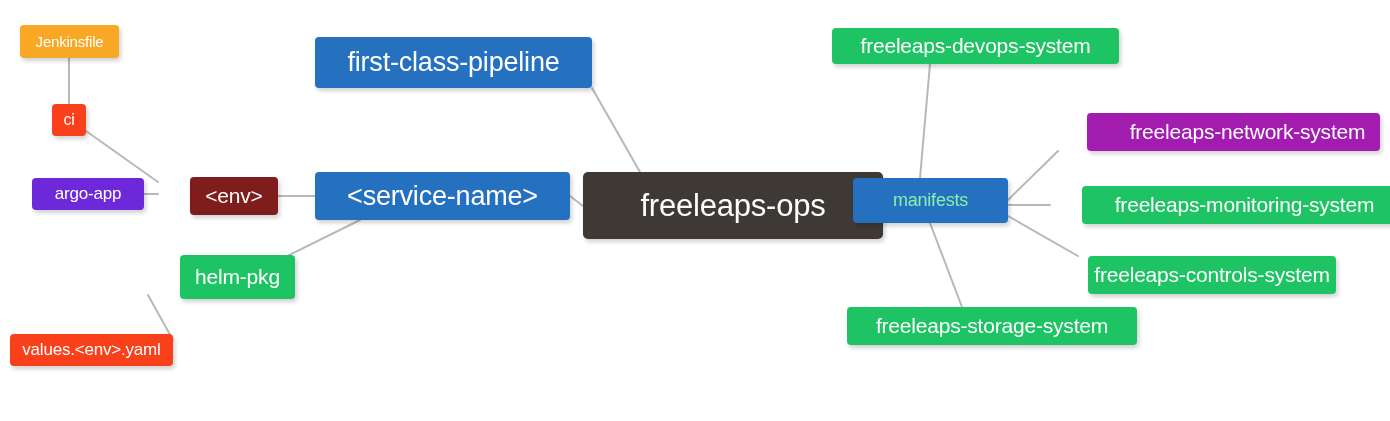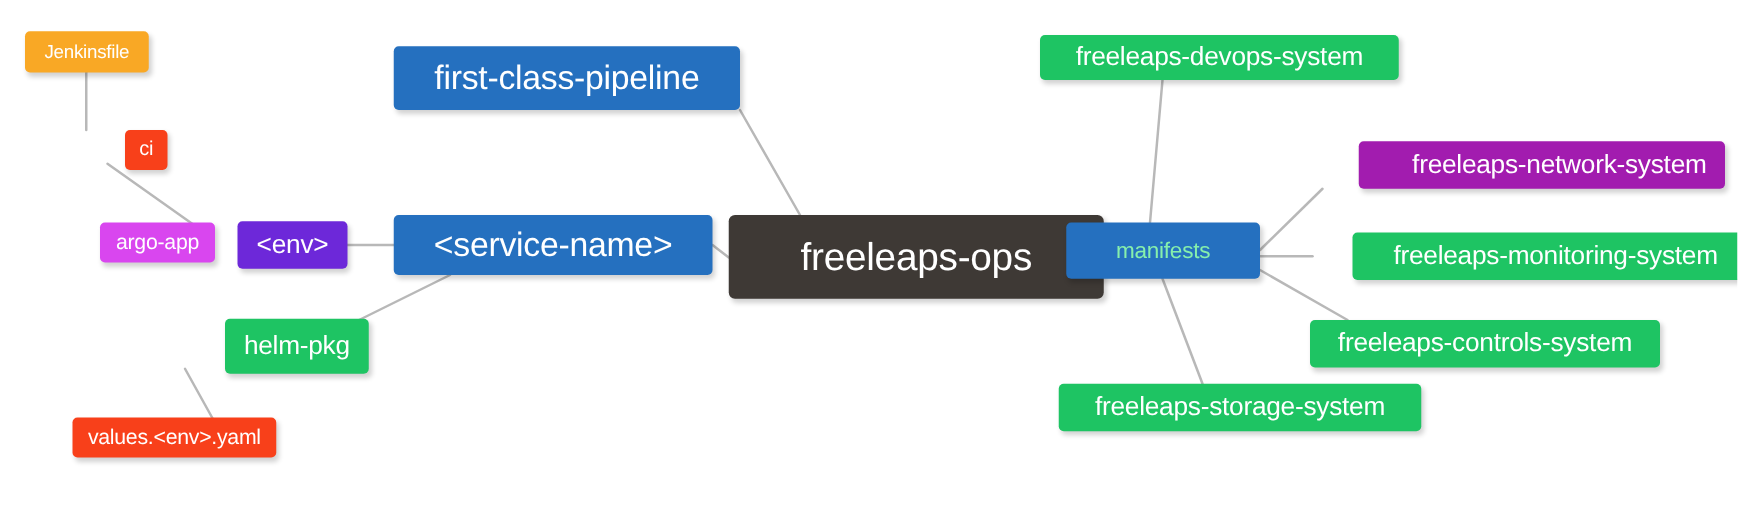--- a/index.html
+++ b/index.html
@@ -40,21 +40,21 @@
     box-shadow: 2px 3px 4px rgba(0,0,0,0.18);
     user-select: none;
   }
   .n-root {
     background: #3e3935;
     border-radius: 5px;
   }
   .n-blue   { background: #2570bf; }
   .n-green  { background: #1ec463; margin-left: 32px; }
   .n-orange { background: #f9a825; }
-  .n-red    { background: #f8401a; margin-left: 48px; }
+  .n-red    { background: #f8401a; }
 
   .edge {
     stroke: #b8b8b8;
     stroke-width: 2;
     fill: none;
     stroke-linecap: round;
   }
 </style>
 </head>
 <body>
@@ -74,25 +74,25 @@
       <path d="M1008,200 L1058,151" class="edge" stroke="#b8b8b8"></path>
       <path d="M1008,205 L1050,205" class="edge" stroke="#b8b8b8"></path>
       <path d="M1008,216 L1078,256" class="edge" stroke="#b8b8b8"></path>
       <path d="M930,223 L962,307" class="edge" stroke="#b8b8b8"></path>
     </svg>
   <div id="node-layer">
       <div class="node n-root" style="left: 583px; top: 172px; width: 300px; height: 67px; font-size: 31px; background: rgb(62, 57, 53); color: rgb(255, 255, 255);">freeleaps-ops</div>
       <div class="node n-blue" style="left: 315px; top: 172px; width: 255px; height: 48px; font-size: 27px; background: rgb(37, 112, 191); color: rgb(255, 255, 255);">&lt;service-name&gt;</div>
       <div class="node n-blue" style="left: 315px; top: 37px; width: 277px; height: 51px; font-size: 27px; background: rgb(37, 112, 191); color: rgb(255, 255, 255);">first-class-pipeline</div>
       <div class="node n-blue" style="left: 853px; top: 178px; width: 155px; height: 45px; font-size: 18px; background: rgb(37, 112, 191); color: #86efac;">manifests</div>
-      <div class="node n-green" style="left: 158px; top: 177px; width: 88px; height: 38px; font-size: 21px; background: #6d28d9; color: rgb(255, 255, 255);">&lt;env&gt;</div>
+      <div class="node n-green" style="left: 158px; top: 177px; width: 88px; height: 38px; font-size: 21px; background: #7f1d1d; color: rgb(255, 255, 255);">&lt;env&gt;</div>
       <div class="node n-green" style="left: 148px; top: 255px; width: 115px; height: 44px; font-size: 21px; background: rgb(30, 196, 99); color: rgb(255, 255, 255);">helm-pkg</div>
       <div class="node n-red" style="left: 52px; top: 104px; width: 34px; height: 32px; font-size: 16px; background: rgb(248, 64, 26); color: rgb(255, 255, 255);">ci</div>
-      <div class="node n-red" style="left: 32px; top: 178px; width: 92px; height: 32px; font-size: 17px; background: #d946ef; color: rgb(255, 255, 255);">argo-app</div>
+      <div class="node n-red" style="left: 32px; top: 178px; width: 112px; height: 32px; font-size: 17px; background: #6d28d9; color: rgb(255, 255, 255);">argo-app</div>
       <div class="node n-red" style="left: 10px; top: 334px; width: 163px; height: 32px; font-size: 17px; background: rgb(248, 64, 26); color: rgb(255, 255, 255);">values.&lt;env&gt;.yaml</div>
       <div class="node n-orange" style="left: 20px; top: 25px; width: 99px; height: 33px; font-size: 15px; background: rgb(249, 168, 37); color: rgb(255, 255, 255);">Jenkinsfile</div>
       <div class="node n-green" style="left: 800px; top: 28px; width: 287px; height: 36px; font-size: 21px; background: rgb(30, 196, 99); color: rgb(255, 255, 255);">freeleaps-devops-system</div>
       <div class="node n-green" style="left: 1055px; top: 113px; width: 293px; height: 38px; font-size: 21px; background: #a21caf; color: rgb(255, 255, 255); padding-left: 28px;">freeleaps-network-system</div>
       <div class="node n-green" style="left: 1050px; top: 186px; width: 325px; height: 38px; font-size: 21px; background: rgb(30, 196, 99); color: rgb(255, 255, 255);">freeleaps-monitoring-system</div>
-      <div class="node n-green" style="left: 1016px; top: 256px; width: 280px; height: 38px; font-size: 21px; background: rgb(30, 196, 99); color: rgb(255, 255, 255);">freeleaps-controls-system</div>
+      <div class="node n-green" style="left: 1056px; top: 256px; width: 248px; height: 38px; font-size: 21px; background: rgb(30, 196, 99); color: rgb(255, 255, 255);">freeleaps-controls-system</div>
       <div class="node n-green" style="left: 815px; top: 307px; width: 290px; height: 38px; font-size: 21px; background: rgb(30, 196, 99); color: rgb(255, 255, 255);">freeleaps-storage-system</div>
     </div>
 </div>
 
 </body></html>

